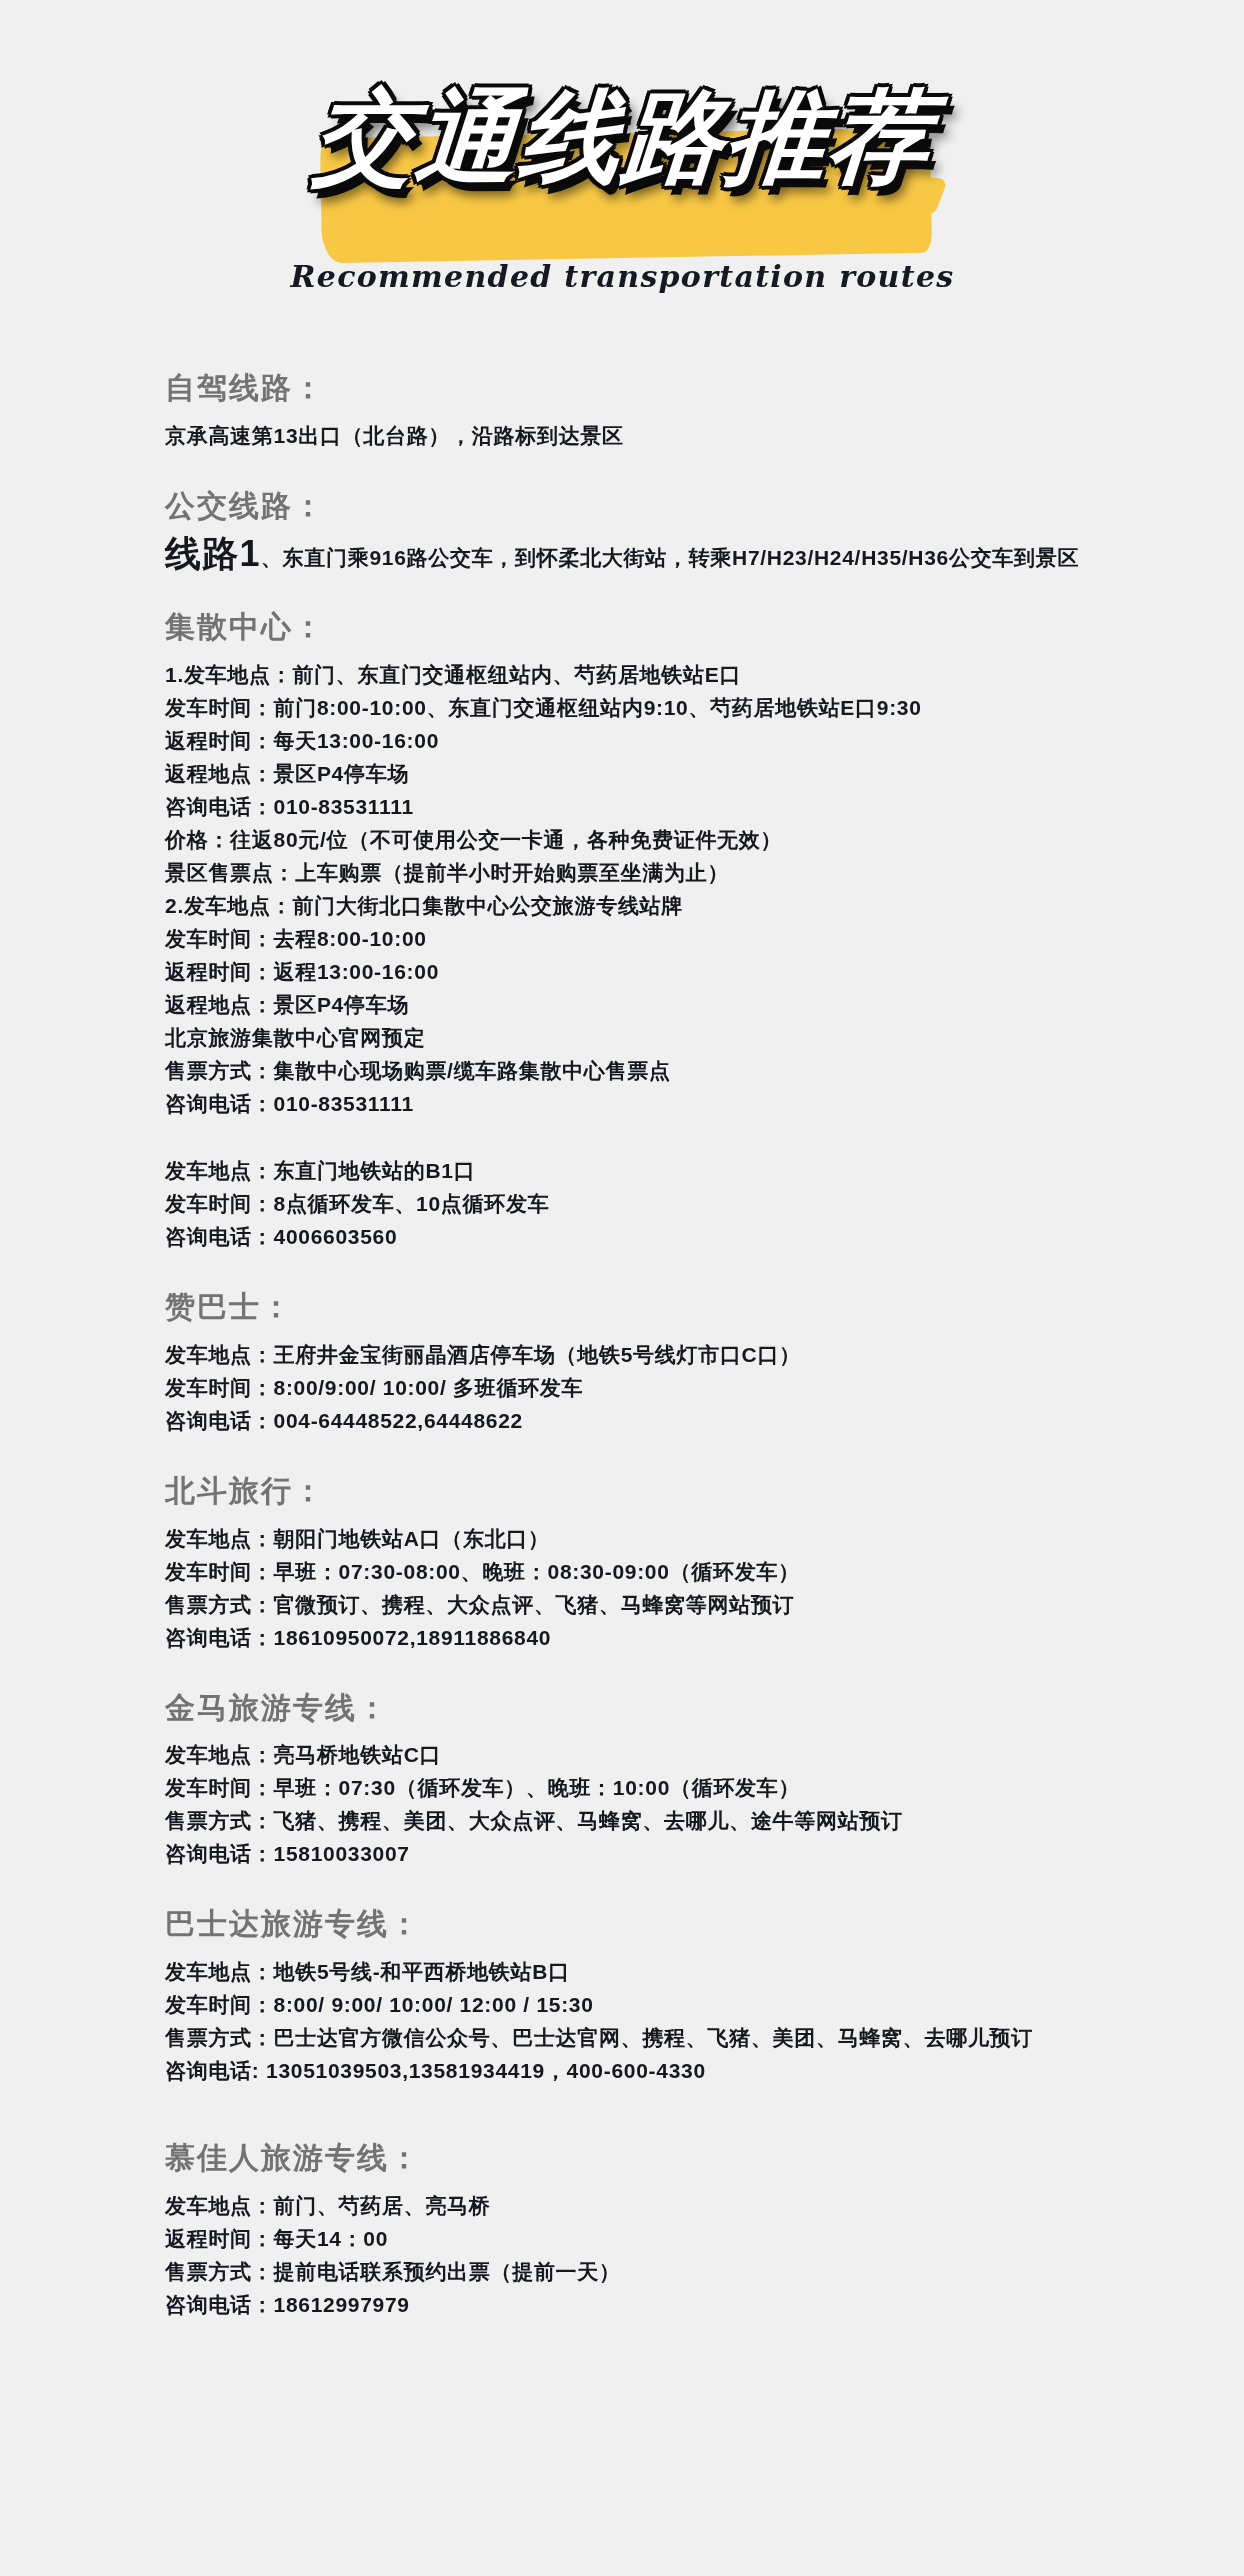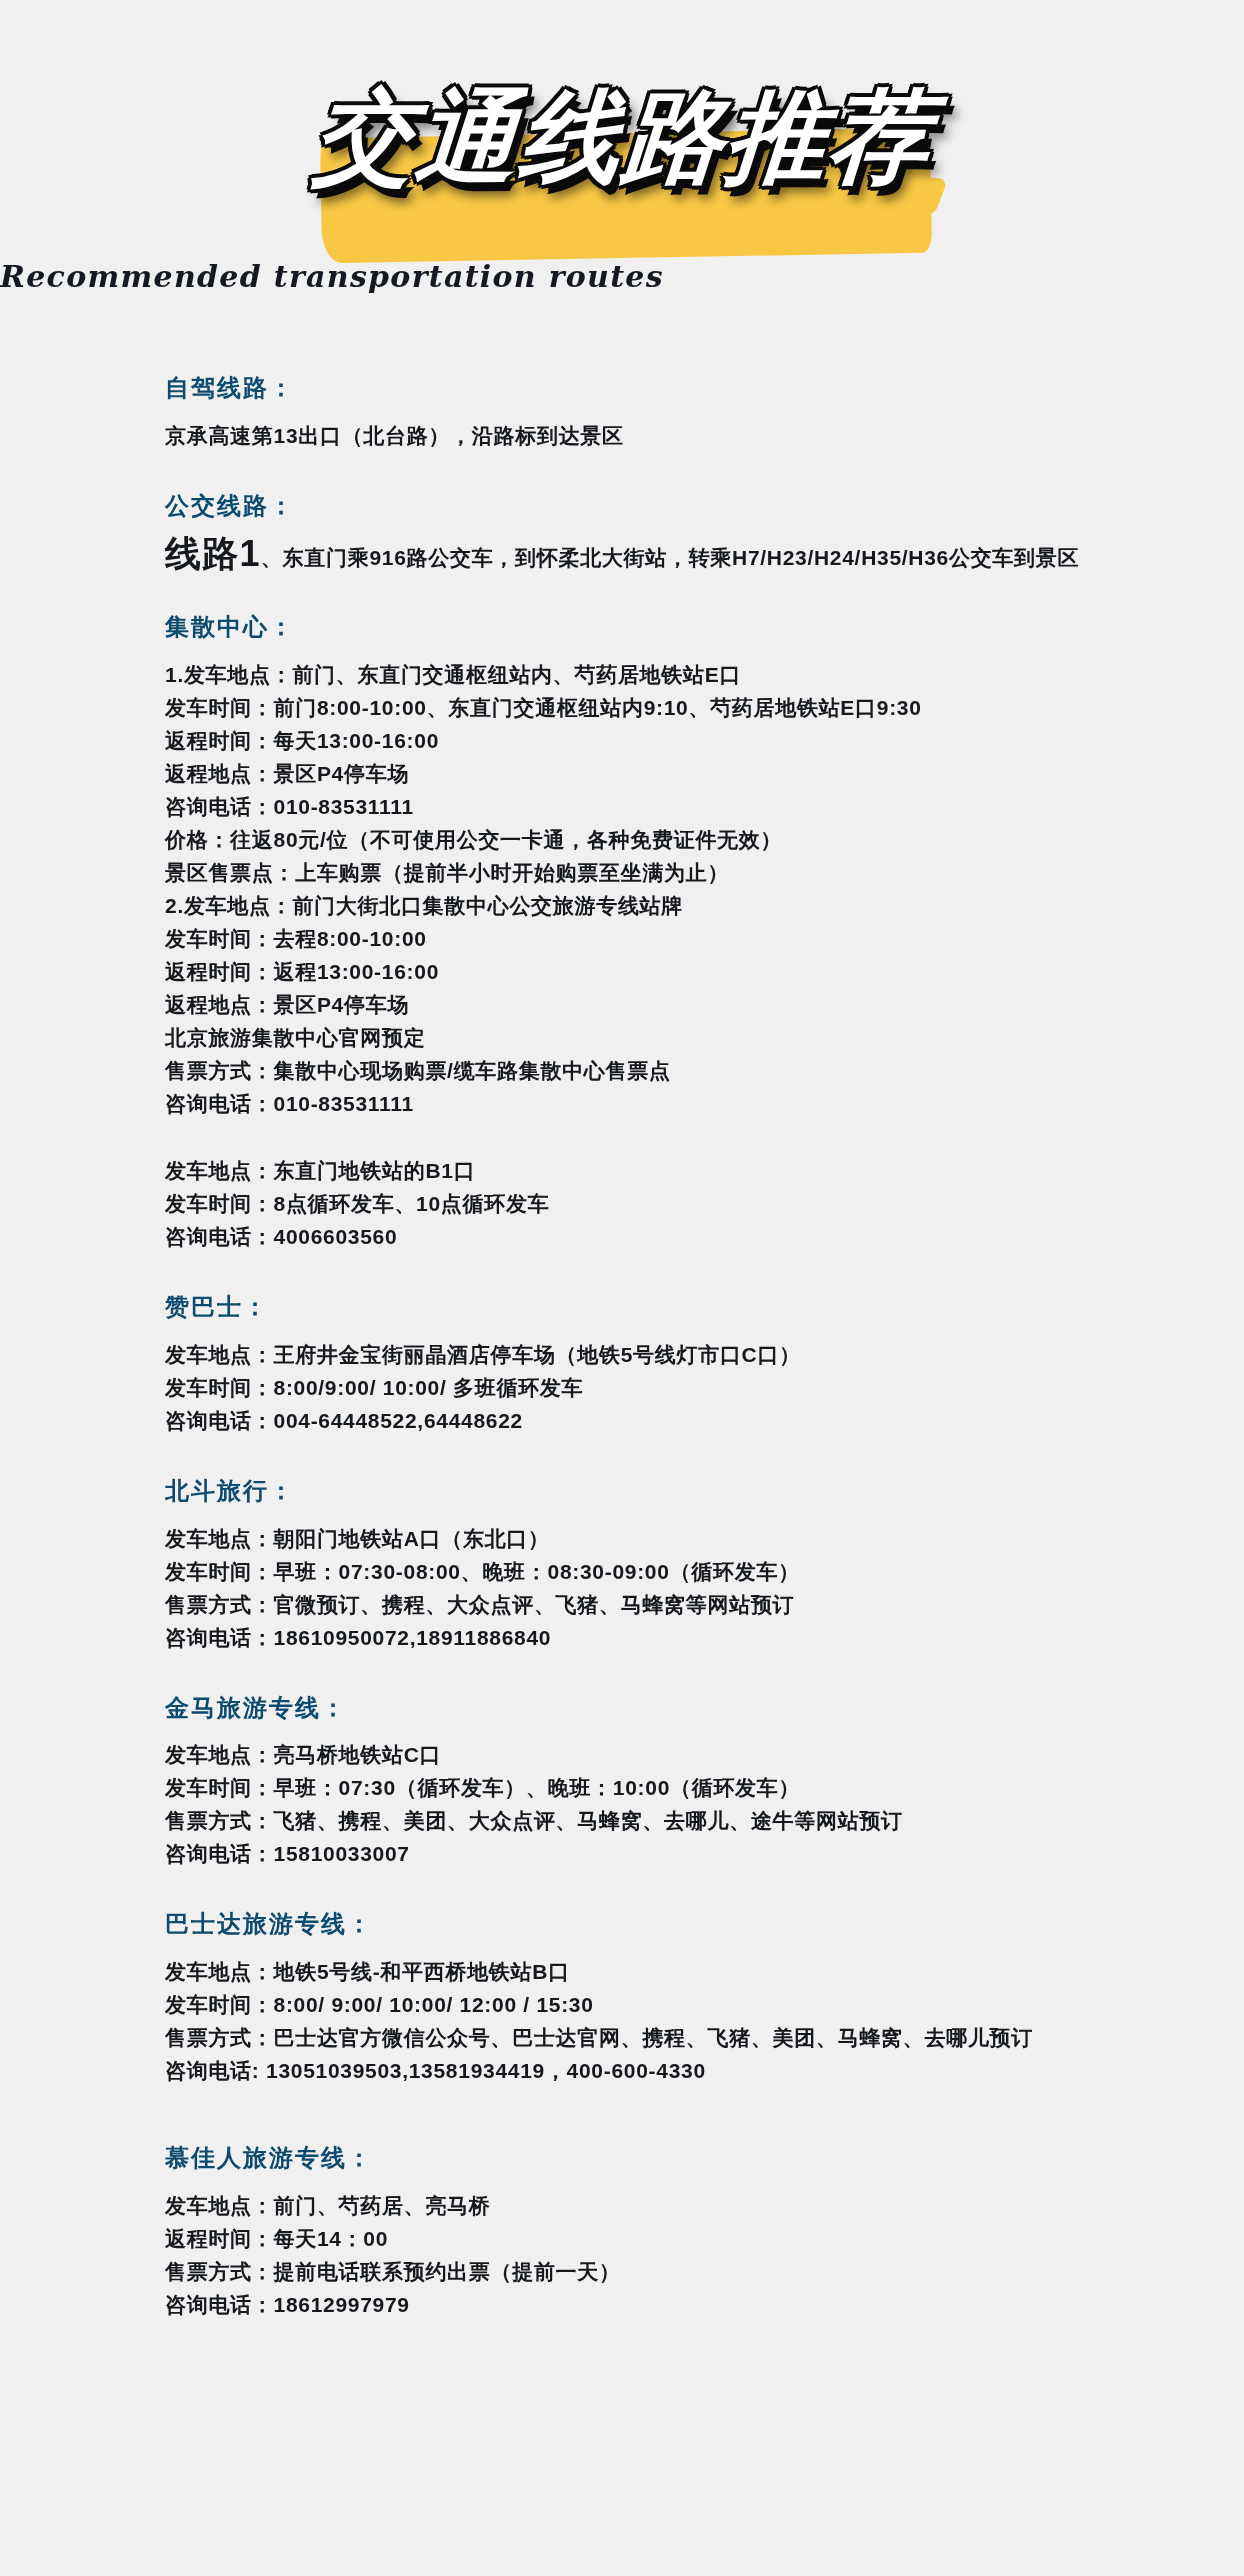--- a/index.html
+++ b/index.html
@@ -63,41 +63,42 @@
        0    4px 0 #0a0a0a,
        6.7px 9.4px 0 #0a0a0a,
        9.4px 13.4px 10.8px rgba(0,0,0,.6);
   }
   .subtitle{
     position:absolute;
     left:0;
     top:259px;
     width:100%;
     margin:0;
+    text-align:center;
     font-family:"DejaVu Serif", serif;
     font-style:italic;
     font-weight:700;
     font-size:30px;
     letter-spacing:1.3px;
     color:#141922;
   }
   
   .content{
     padding:32px 47px 81px 165px;
   }
   .section{margin-top:34px;}
   .section:first-child{margin-top:0;}
   .section:last-child{margin-top:51px;}
   .section-title{
     margin:0 0 10.8px 0;
-    font-size:24px;
+    font-size:30px;
     line-height:40px;
     font-weight:900;
     letter-spacing:2px;
-    color:#0c4a6e;
+    color:#737373;
   }
   .line{
     font-size:21px;
     line-height:33px;
     font-weight:700;
     letter-spacing:0.7px;
     color:#15181d;
     white-space:nowrap;
   }
   .lead{

